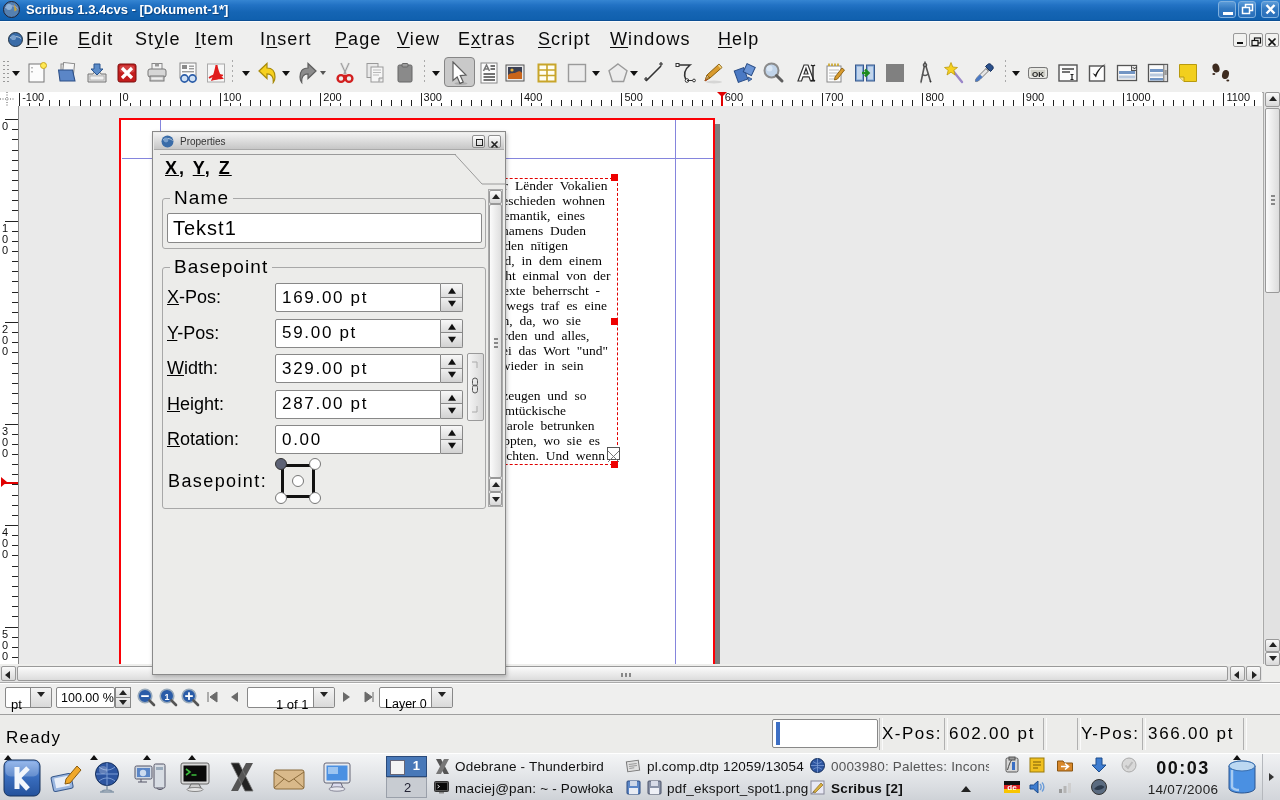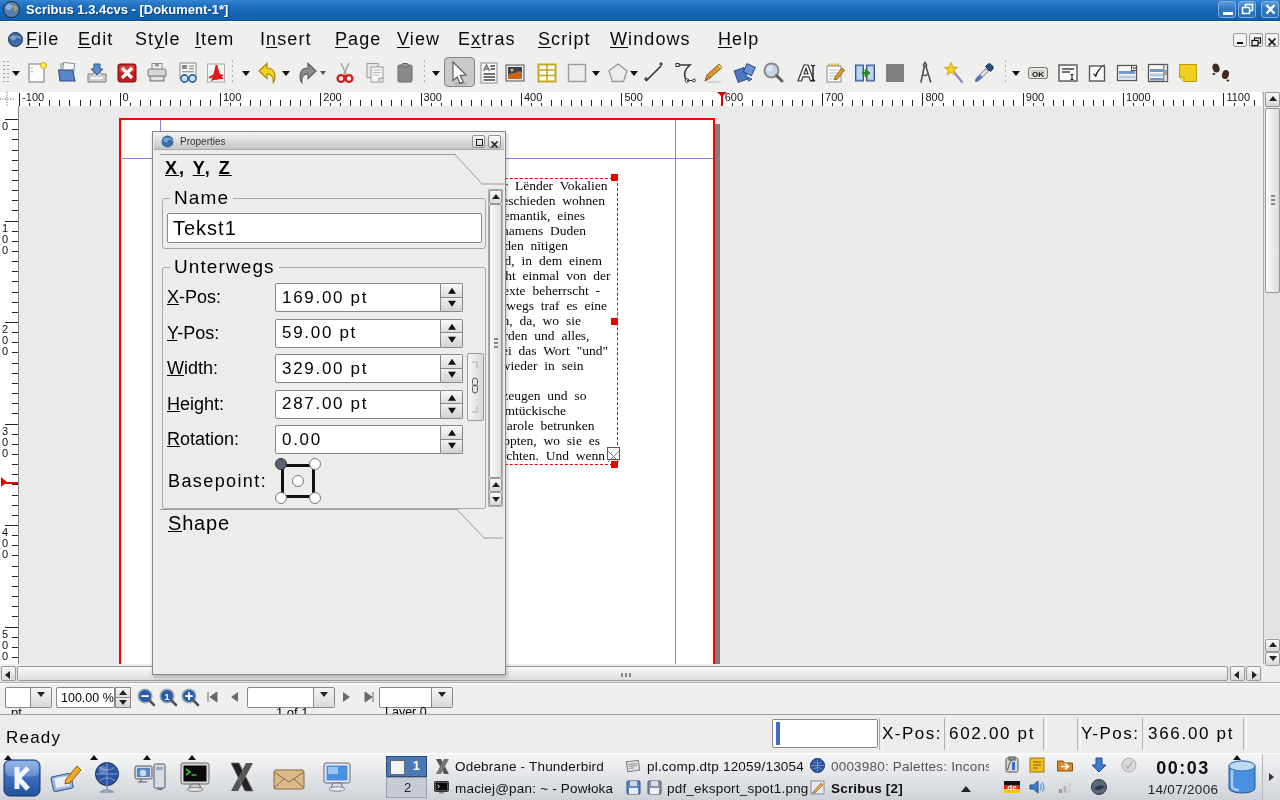--- a/index.html
+++ b/index.html
@@ -30,21 +30,21 @@
 .dl { position:absolute; font-family:"Liberation Serif", serif; font-size:13.5px; line-height:15px; white-space:nowrap; word-spacing:3.5px; color:#050505; }
 #vscroll { position:absolute; left:1263px; top:92px; width:17px; height:572px; background:#e2e2e2; border-left:1px solid #aaa; }
 #hscrollrow { position:absolute; left:0px; top:666px; width:1262px; height:16px; background:#e2e2e2; }
 .sbtn { position:absolute; background:linear-gradient(#fafafa,#d8d8d8); border:1px solid #999; border-radius:2px; box-sizing:border-box; }
 .arr-up { width:0; height:0; border-left:4px solid transparent; border-right:4px solid transparent; border-bottom:5.5px solid #222; margin:3px auto 0; }
 .arr-dn { width:0; height:0; border-left:4px solid transparent; border-right:4px solid transparent; border-top:5.5px solid #222; margin:3.5px auto 0; }
 .arr-lf { width:0; height:0; border-top:4px solid transparent; border-bottom:4px solid transparent; border-right:5.5px solid #222; margin:3.5px 0 0 3px; }
 .arr-rt { width:0; height:0; border-top:4px solid transparent; border-bottom:4px solid transparent; border-left:5.5px solid #222; margin:3.5px 0 0 4.5px; }
 #bottombar { position:absolute; left:0; top:683px; width:1280px; height:31px; background:#efefee; border-top:1px solid #fff; box-shadow:0 -1px 0 #aaa; }
 .combo { position:absolute; background:#fff; border:1px solid #888; border-radius:2px; box-sizing:border-box; }
-.cbtext { position:absolute; left:5px; top:17px; font-size:13px; }
+.cbtext { position:absolute; left:5px; top:9px; font-size:13px; }
 .cbbtn { position:absolute; right:0; top:0; width:20px; height:19px; background:linear-gradient(#f4f4f4,#d9d9d9); border-left:1px solid #888; border-radius:0 2px 2px 0; }
 #statusbar { position:absolute; left:0; top:714px; width:1280px; height:39px; background:#ececea; border-top:1px solid #9f9f9f; }
 .stsep { position:absolute; top:3px; width:2px; height:32px; border-left:1px solid #b0b0b0; border-right:1px solid #fafafa; }
 #taskbar { position:absolute; left:0; top:753px; width:1280px; height:47px; background:linear-gradient(#f4f5f6,#dadde1 70%,#cdd1d6); border-top:1px solid #fff; }
 .tkbtn { position:absolute; width:183px; height:21px; }
 .tki { position:absolute; left:3px; top:1px; }
 .tkt { position:absolute; left:25px; top:3px; font-size:13.5px; letter-spacing:0.2px; color:#111; white-space:nowrap; overflow:hidden; max-width:158px; }
 #propdlg { position:absolute; left:127px; top:131px; width:354px; height:544px; background:#ececea;
   border:1px solid #8a8a8a; box-shadow:1px 2px 4px rgba(0,0,0,0.25); box-sizing:border-box; z-index:50;margin-left:25px; }
 #dlgtitle { position:absolute; left:1px; top:1px; width:350px; height:16px;
@@ -904,21 +904,21 @@
       </svg>
   <div style="position:absolute;left:11px;top:26px;font-size:18px;font-weight:bold;letter-spacing:2px;"><u>X</u>, <u>Y</u>, <u>Z</u></div>
 
   <div class="grp" style="left:8px;top:66px;width:322px;height:49px;"></div>
   <div class="grplab" style="left:16px;top:55px;">Name</div>
   <div style="position:absolute;left:13px;top:81px;width:315px;height:30px;background:#fff;border:1px solid #888;border-radius:2px;box-sizing:border-box;">
     <span style="position:absolute;left:5px;top:3px;font-size:20px;letter-spacing:1px;">Tekst1</span>
       </div>
 
   <div class="grp" style="left:8px;top:135px;width:322px;height:240px;"></div>
-  <div class="grplab" style="left:16px;top:124px;">Unterwegs</div>
+  <div class="grplab" style="left:16px;top:124px;">Basepoint</div>
   <div style="position:absolute;left:13px;top:155px;font-size:18px;"><u>X</u>-Pos:</div>
 <div style="position:absolute;left:0px;top:0px">
         <div style="position:absolute;left:121px;top:151px;width:166px;height:29px;background:#fff;border:1px solid #888;border-radius:2px 0 0 2px;box-sizing:border-box;">
 <span style="position:absolute;left:6px;top:50%;transform:translateY(-50%);font-size:17px;letter-spacing:1.7px;color:#000;white-space:nowrap">169.00 pt</span>
         </div>
 <div style="position:absolute;left:287px;top:151px;width:22px;height:14.5px;background:linear-gradient(#f8f8f8,#dcdcdc);border:1px solid #888;border-left:none;box-sizing:border-box;border-radius:0 2px 0 0">
           <div style="position:absolute;left:50%;top:50%;transform:translate(-50%,-38%);width:0;height:0;border-left:4.5px solid transparent;border-right:4.5px solid transparent;border-bottom:6px solid #111;"></div>
         </div>
 <div style="position:absolute;left:287px;top:165.5px;width:22px;height:14.5px;background:linear-gradient(#f0f0f0,#d2d2d2);border:1px solid #888;border-left:none;border-top:none;box-sizing:border-box;border-radius:0 0 2px 0">
           <div style="position:absolute;left:50%;top:50%;transform:translate(-50%,-55%);width:0;height:0;border-left:4.5px solid transparent;border-right:4.5px solid transparent;border-top:6px solid #111;"></div>
@@ -996,21 +996,14 @@
 <div style="position:absolute;left:4px;top:137px;width:4px;height:1.5px;background:#888"></div>
 <div style="position:absolute;left:4px;top:141px;width:4px;height:1.5px;background:#888"></div>
         </div>
 <div class="sbtn" style="left:0px;top:288px;width:13px;height:14px;">
           <div class="arr-up"></div>
         </div>
 <div class="sbtn" style="left:0px;top:302px;width:13px;height:14px;">
           <div class="arr-dn"></div>
         </div>
 </div>
-  <div style="position:absolute;left:6px;top:377px;width:342px;height:32px;">
-<div style="position:absolute;left:0;top:0;width:298px;height:1px;background:#9a9a9a"></div>
-<svg style="position:absolute;left:297px;top:0" width="46" height="32">
-          <path d="M0 0.5 L27 29 L46 29" stroke="#9a9a9a" fill="none"></path>
-        </svg>
-<div style="position:absolute;left:8px;top:3px;font-size:20px;letter-spacing:0.8px;color:#000"><u>S</u>hape</div>
-</div>
  </div>
 </div>
 
 </body></html>

